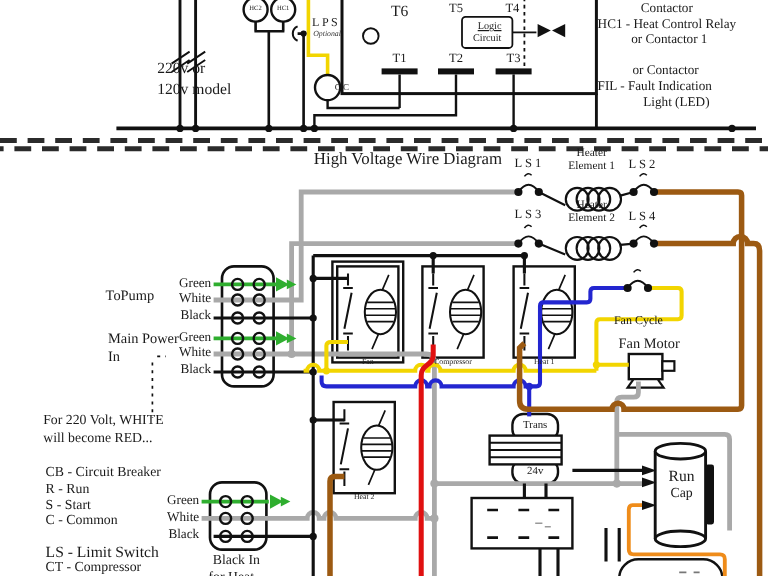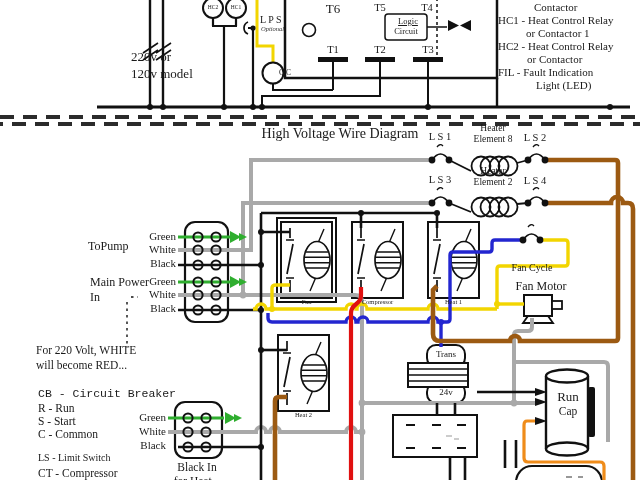--- a/index.html
+++ b/index.html
@@ -299,33 +299,32 @@
   <div class="lbl ctr" style="left:416px;top:2px;width:22px;font-size:10.5px;">T4</div>
   <div class="lbl ctr" style="left:385px;top:17px;width:46px;font-size:8.5px;text-decoration:underline;">Logic</div>
   <div class="lbl ctr" style="left:385px;top:27px;width:42px;font-size:8.5px;">Circuit</div>
   <div class="lbl ctr" style="left:322px;top:44px;width:22px;font-size:10.5px;">T1</div>
   <div class="lbl ctr" style="left:369px;top:44px;width:22px;font-size:10.5px;">T2</div>
   <div class="lbl ctr" style="left:417px;top:44px;width:22px;font-size:10.5px;">T3</div>
 
   <div class="lbl" style="left:534px;top:2px;font-size:11px;">Contactor</div>
   <div class="lbl" style="left:498px;top:15px;font-size:11px;">HC1 - Heat Control Relay</div>
   <div class="lbl" style="left:526px;top:28px;font-size:11px;">or Contactor 1</div>
-  <div class="lbl" style="left:498px;top:41px;font-size:11px;">HC2 - Heat Control Relay</div>
   <div class="lbl" style="left:527px;top:54px;font-size:11px;">or Contactor</div>
   <div class="lbl" style="left:498px;top:67px;font-size:11px;">FIL - Fault Indication</div>
   <div class="lbl" style="left:536px;top:80px;font-size:11px;">Light (LED)</div>
 
   <div class="lbl ctr" style="left:250px;top:127px;width:180px;font-size:14px;">High Voltage Wire Diagram</div>
 
   <div class="lbl ctr" style="left:424px;top:131px;width:32px;font-size:10.5px;">L S 1</div>
   <div class="lbl ctr" style="left:519px;top:132px;width:32px;font-size:10.5px;">L S 2</div>
   <div class="lbl ctr" style="left:424px;top:174px;width:32px;font-size:10.5px;">L S 3</div>
   <div class="lbl ctr" style="left:519px;top:175px;width:32px;font-size:10.5px;">L S 4</div>
   <div class="lbl ctr" style="left:467px;top:124px;width:52px;font-size:9.5px;">Heater</div>
-  <div class="lbl ctr" style="left:459px;top:135px;width:68px;font-size:9.5px;">Element 8</div>
+  <div class="lbl ctr" style="left:459px;top:135px;width:68px;font-size:9.5px;">Element 1</div>
   <div class="lbl ctr" style="left:467px;top:167px;width:52px;font-size:9.5px;">Heater</div>
   <div class="lbl ctr" style="left:459px;top:178px;width:68px;font-size:9.5px;">Element 2</div>
   <div class="lbl ctr" style="left:503px;top:263px;width:58px;font-size:10px;">Fan Cycle</div>
   <div class="lbl ctr" style="left:509px;top:280px;width:64px;font-size:12px;">Fan Motor</div>
 
   <div class="lbl ctr sm" style="left:289px;top:299px;width:35px;font-size:6.5px;">Fan</div>
   <div class="lbl ctr sm" style="left:351px;top:299px;width:53px;font-size:6.5px;">Compressor</div>
   <div class="lbl ctr sm" style="left:431px;top:299px;width:45px;font-size:6.5px;">Heat 1</div>
   <div class="lbl ctr sm" style="left:281px;top:412px;width:45px;font-size:6.5px;">Heat 2</div>
 
@@ -347,20 +346,20 @@
 
   <div class="lbl rt" style="left:128px;top:412px;width:38px;font-size:11px;">Green</div>
   <div class="lbl rt" style="left:128px;top:426px;width:38px;font-size:11px;">White</div>
   <div class="lbl rt" style="left:128px;top:440px;width:38px;font-size:11px;">Black</div>
   <div class="lbl ctr" style="left:166px;top:461px;width:62px;font-size:11.5px;">Black In</div>
   <div class="lbl ctr" style="left:166px;top:475px;width:62px;font-size:11.5px;">for Heat...</div>
 
   <div class="lbl" style="left:36px;top:344px;font-size:11.5px;">For 220 Volt, WHITE</div>
   <div class="lbl" style="left:36px;top:359px;font-size:11.5px;">will become RED...</div>
 
-  <div class="lbl" style="left:38px;top:388px;font-size:11.5px;font-family:Liberation Mono, monospace;">CB - Circuit Breaker</div>
+  <div class="lbl" style="left:38px;top:388px;font-size:11.5px;">CB - Circuit Breaker</div>
   <div class="lbl" style="left:38px;top:402px;font-size:11.5px;">R - Run</div>
   <div class="lbl" style="left:38px;top:415px;font-size:11.5px;">S - Start</div>
   <div class="lbl" style="left:38px;top:428px;font-size:11.5px;">C - Common</div>
-  <div class="lbl" style="left:38px;top:453px;font-size:10px;">LS - Limit Switch</div>
+  <div class="lbl" style="left:38px;top:453px;font-size:13px;">LS - Limit Switch</div>
   <div class="lbl" style="left:38px;top:467px;font-size:11.5px;">CT - Compressor</div>
 
 </div>
 
 </body></html>

